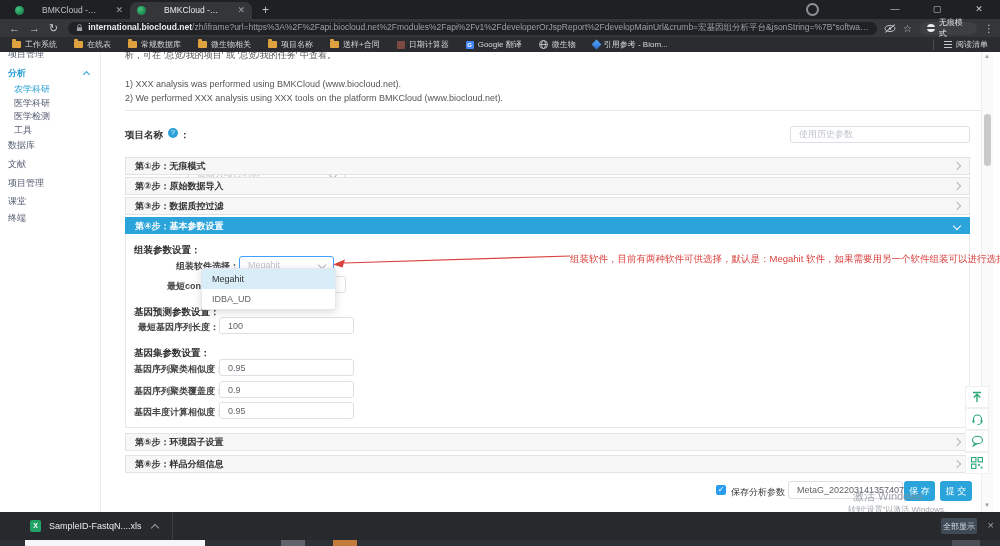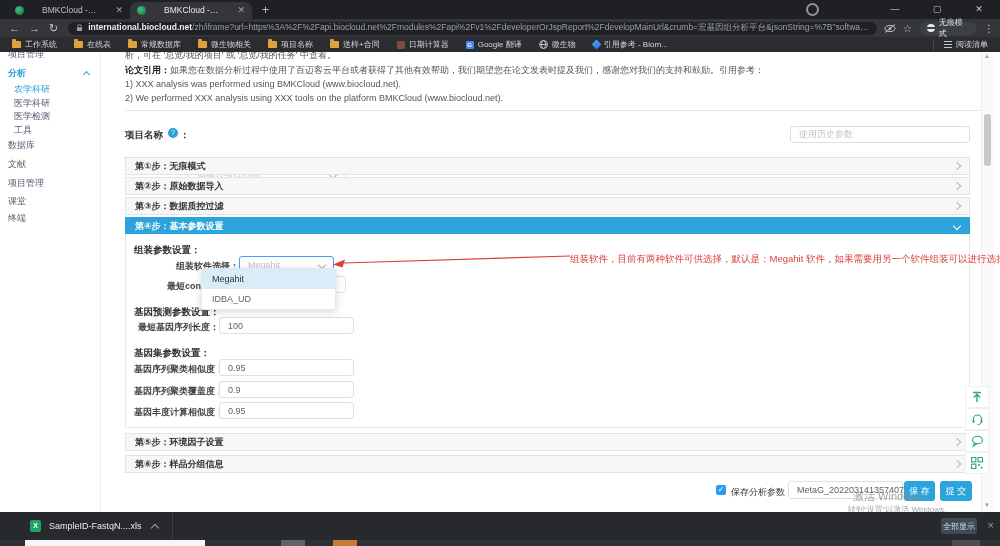--- a/index.html
+++ b/index.html
@@ -215,21 +215,20 @@
       <div class="snav child" style="top:72px;">工具</div>
       <div class="snav" style="top:87px;">数据库</div>
       <div class="snav" style="top:106px;">文献</div>
       <div class="snav" style="top:125px;">项目管理</div>
       <div class="snav" style="top:143px;">课堂</div>
       <div class="snav" style="top:160px;">终端</div>
     </div>
 
     <div class="main">
       <div class="introtext" style="top:-3px;">析，可在 '总览/我的项目' 或 '总览/我的任务' 中查看。</div>
-      <div class="introtext" style="top:12px;"><b>论文引用：</b><span>如果您在数据分析过程中使用了百迈客云平台或者获得了其他有效帮助，我们期望您在论文发表时提及我们，感谢您对我们的支持和鼓励。引用参考：</span></div>
       <div class="introtext" style="top:27px;">1) XXX analysis was performed using BMKCloud (www.biocloud.net).</div>
       <div class="introtext" style="top:41px;">2) We performed XXX analysis using XXX tools on the platform BMKCloud (www.biocloud.net).</div>
       <div class="divider"></div>
 
       <div class="plabel"><span>项目名称</span></div>
       <div class="qicon">?</div>
       <div class="plabel" style="left:80px;">：</div>
       <div class="fakeinput abs" style="left:88px;top:74px;width:157px;height:17px;margin-top:40px;">
         <span class="ph">请输入项目名称</span>
         <span class="chev down" style="margin-left:auto;"></span>

